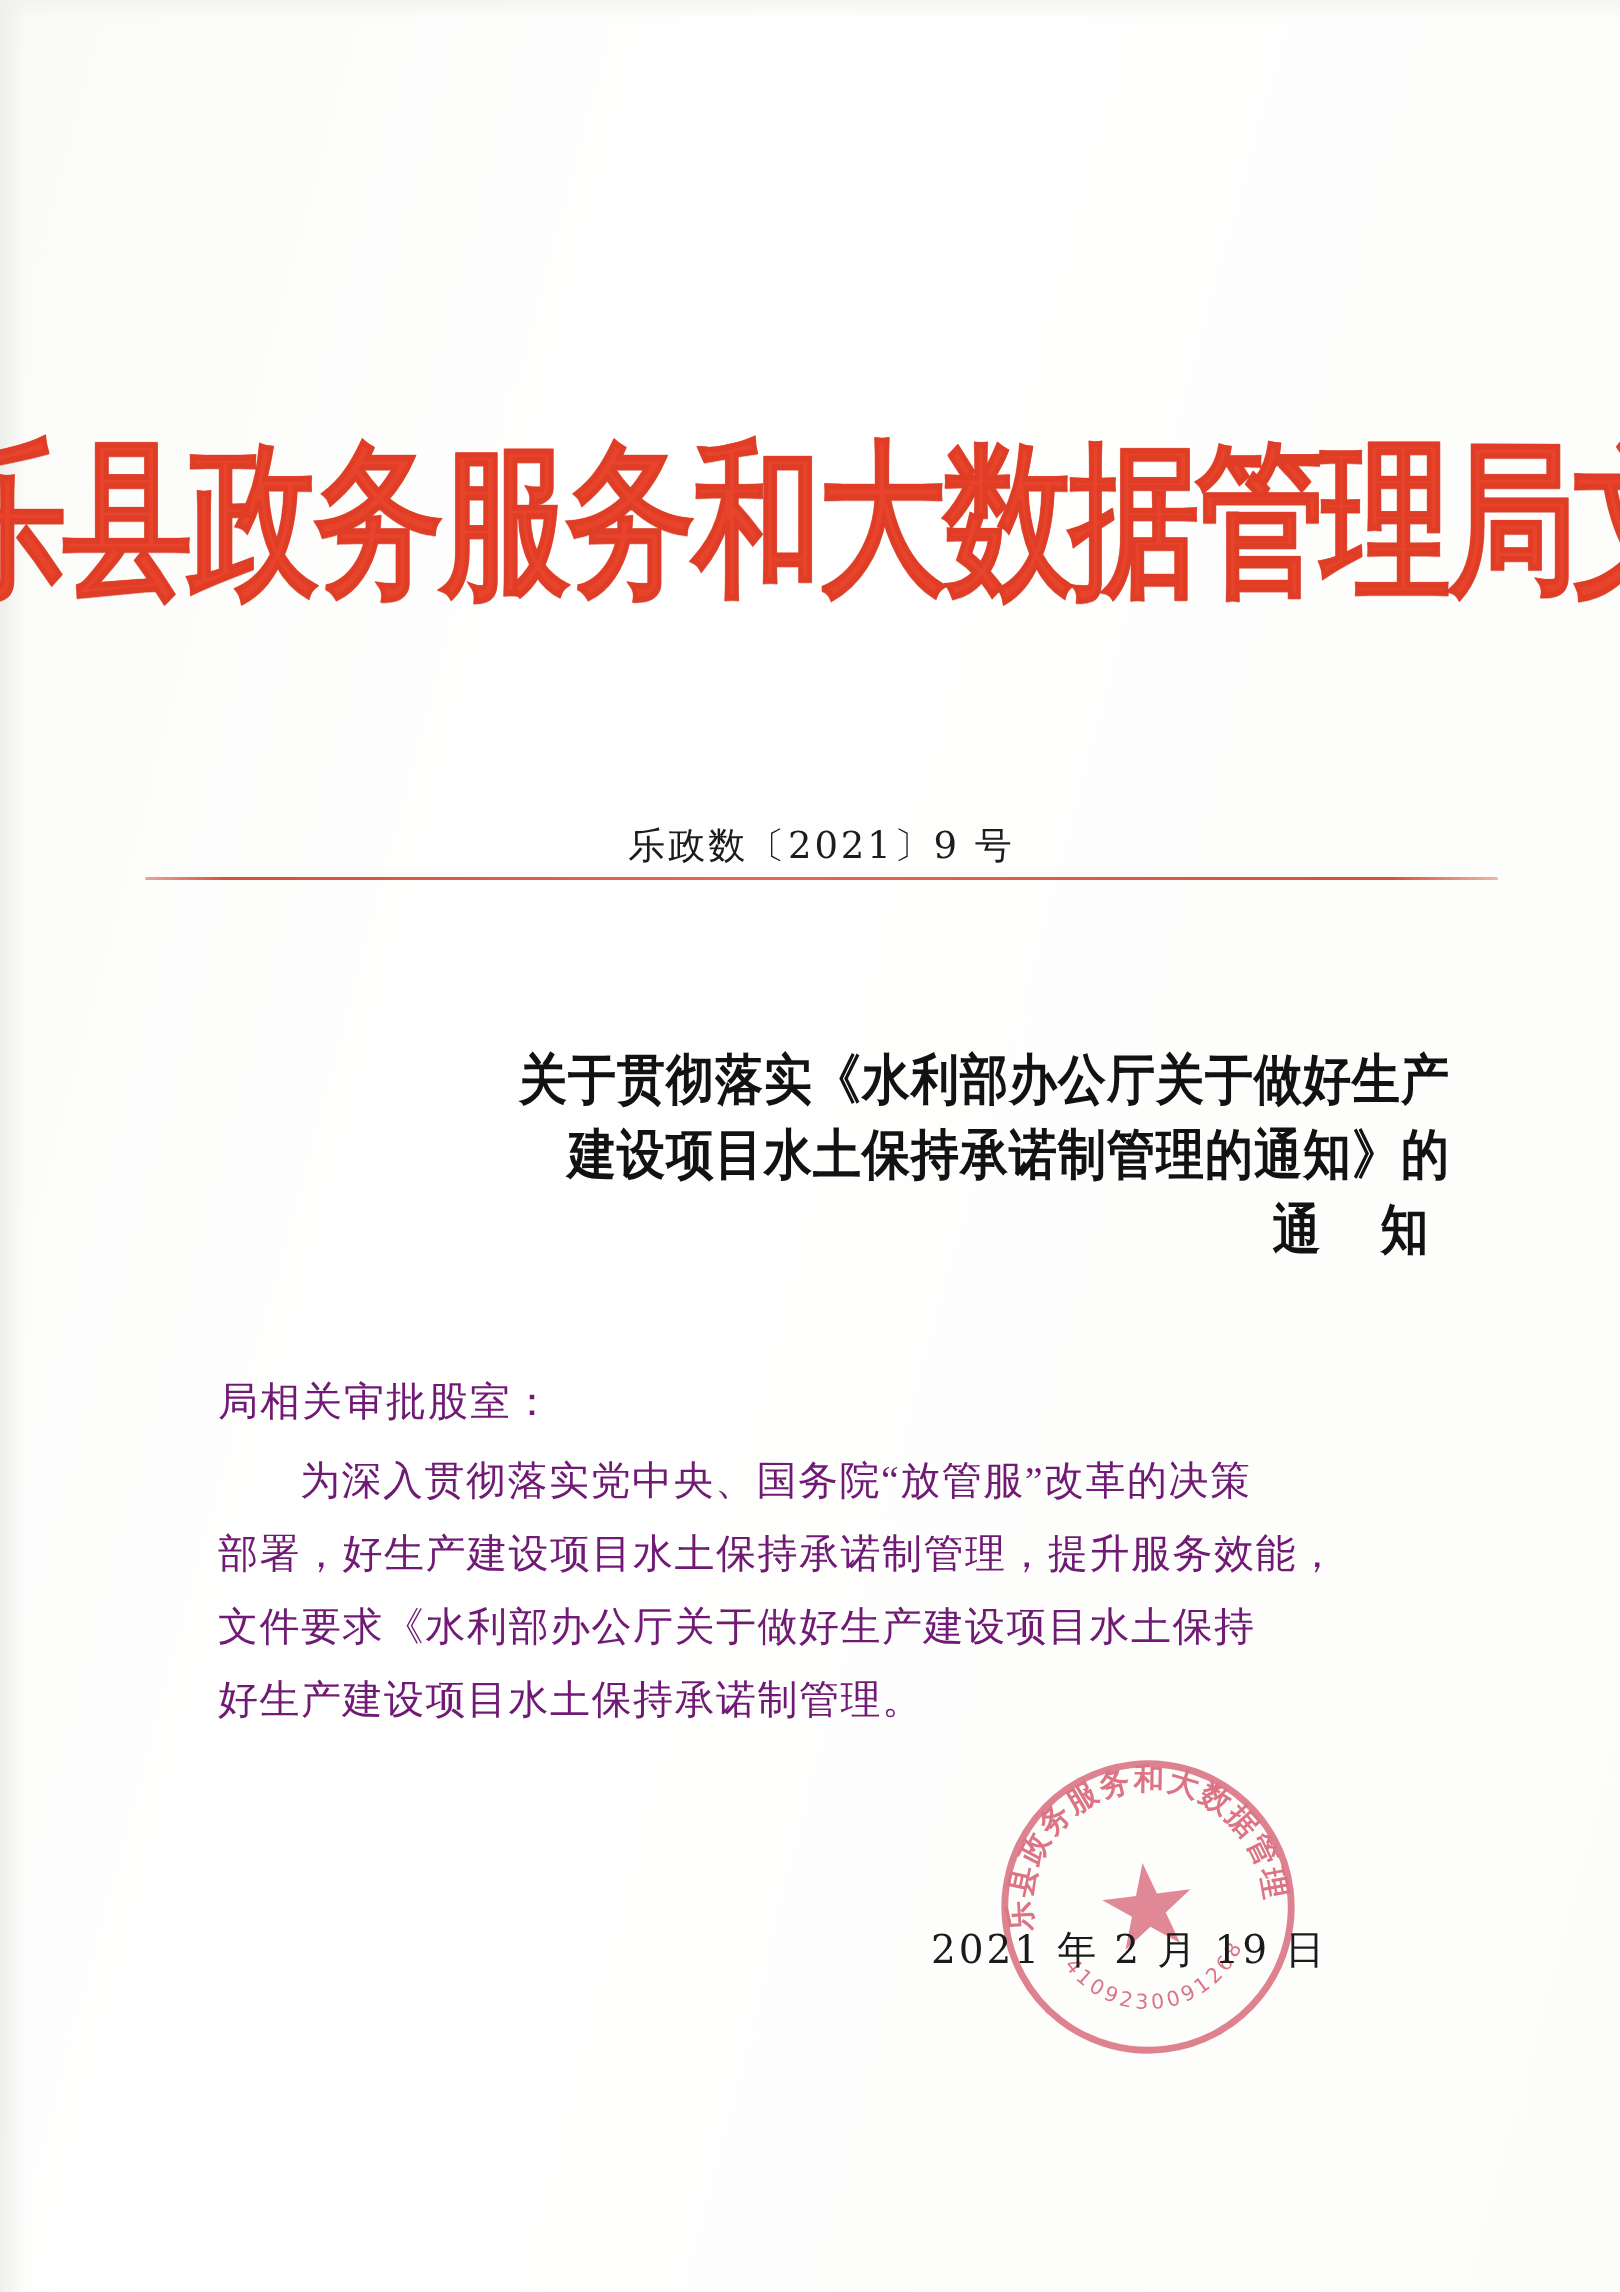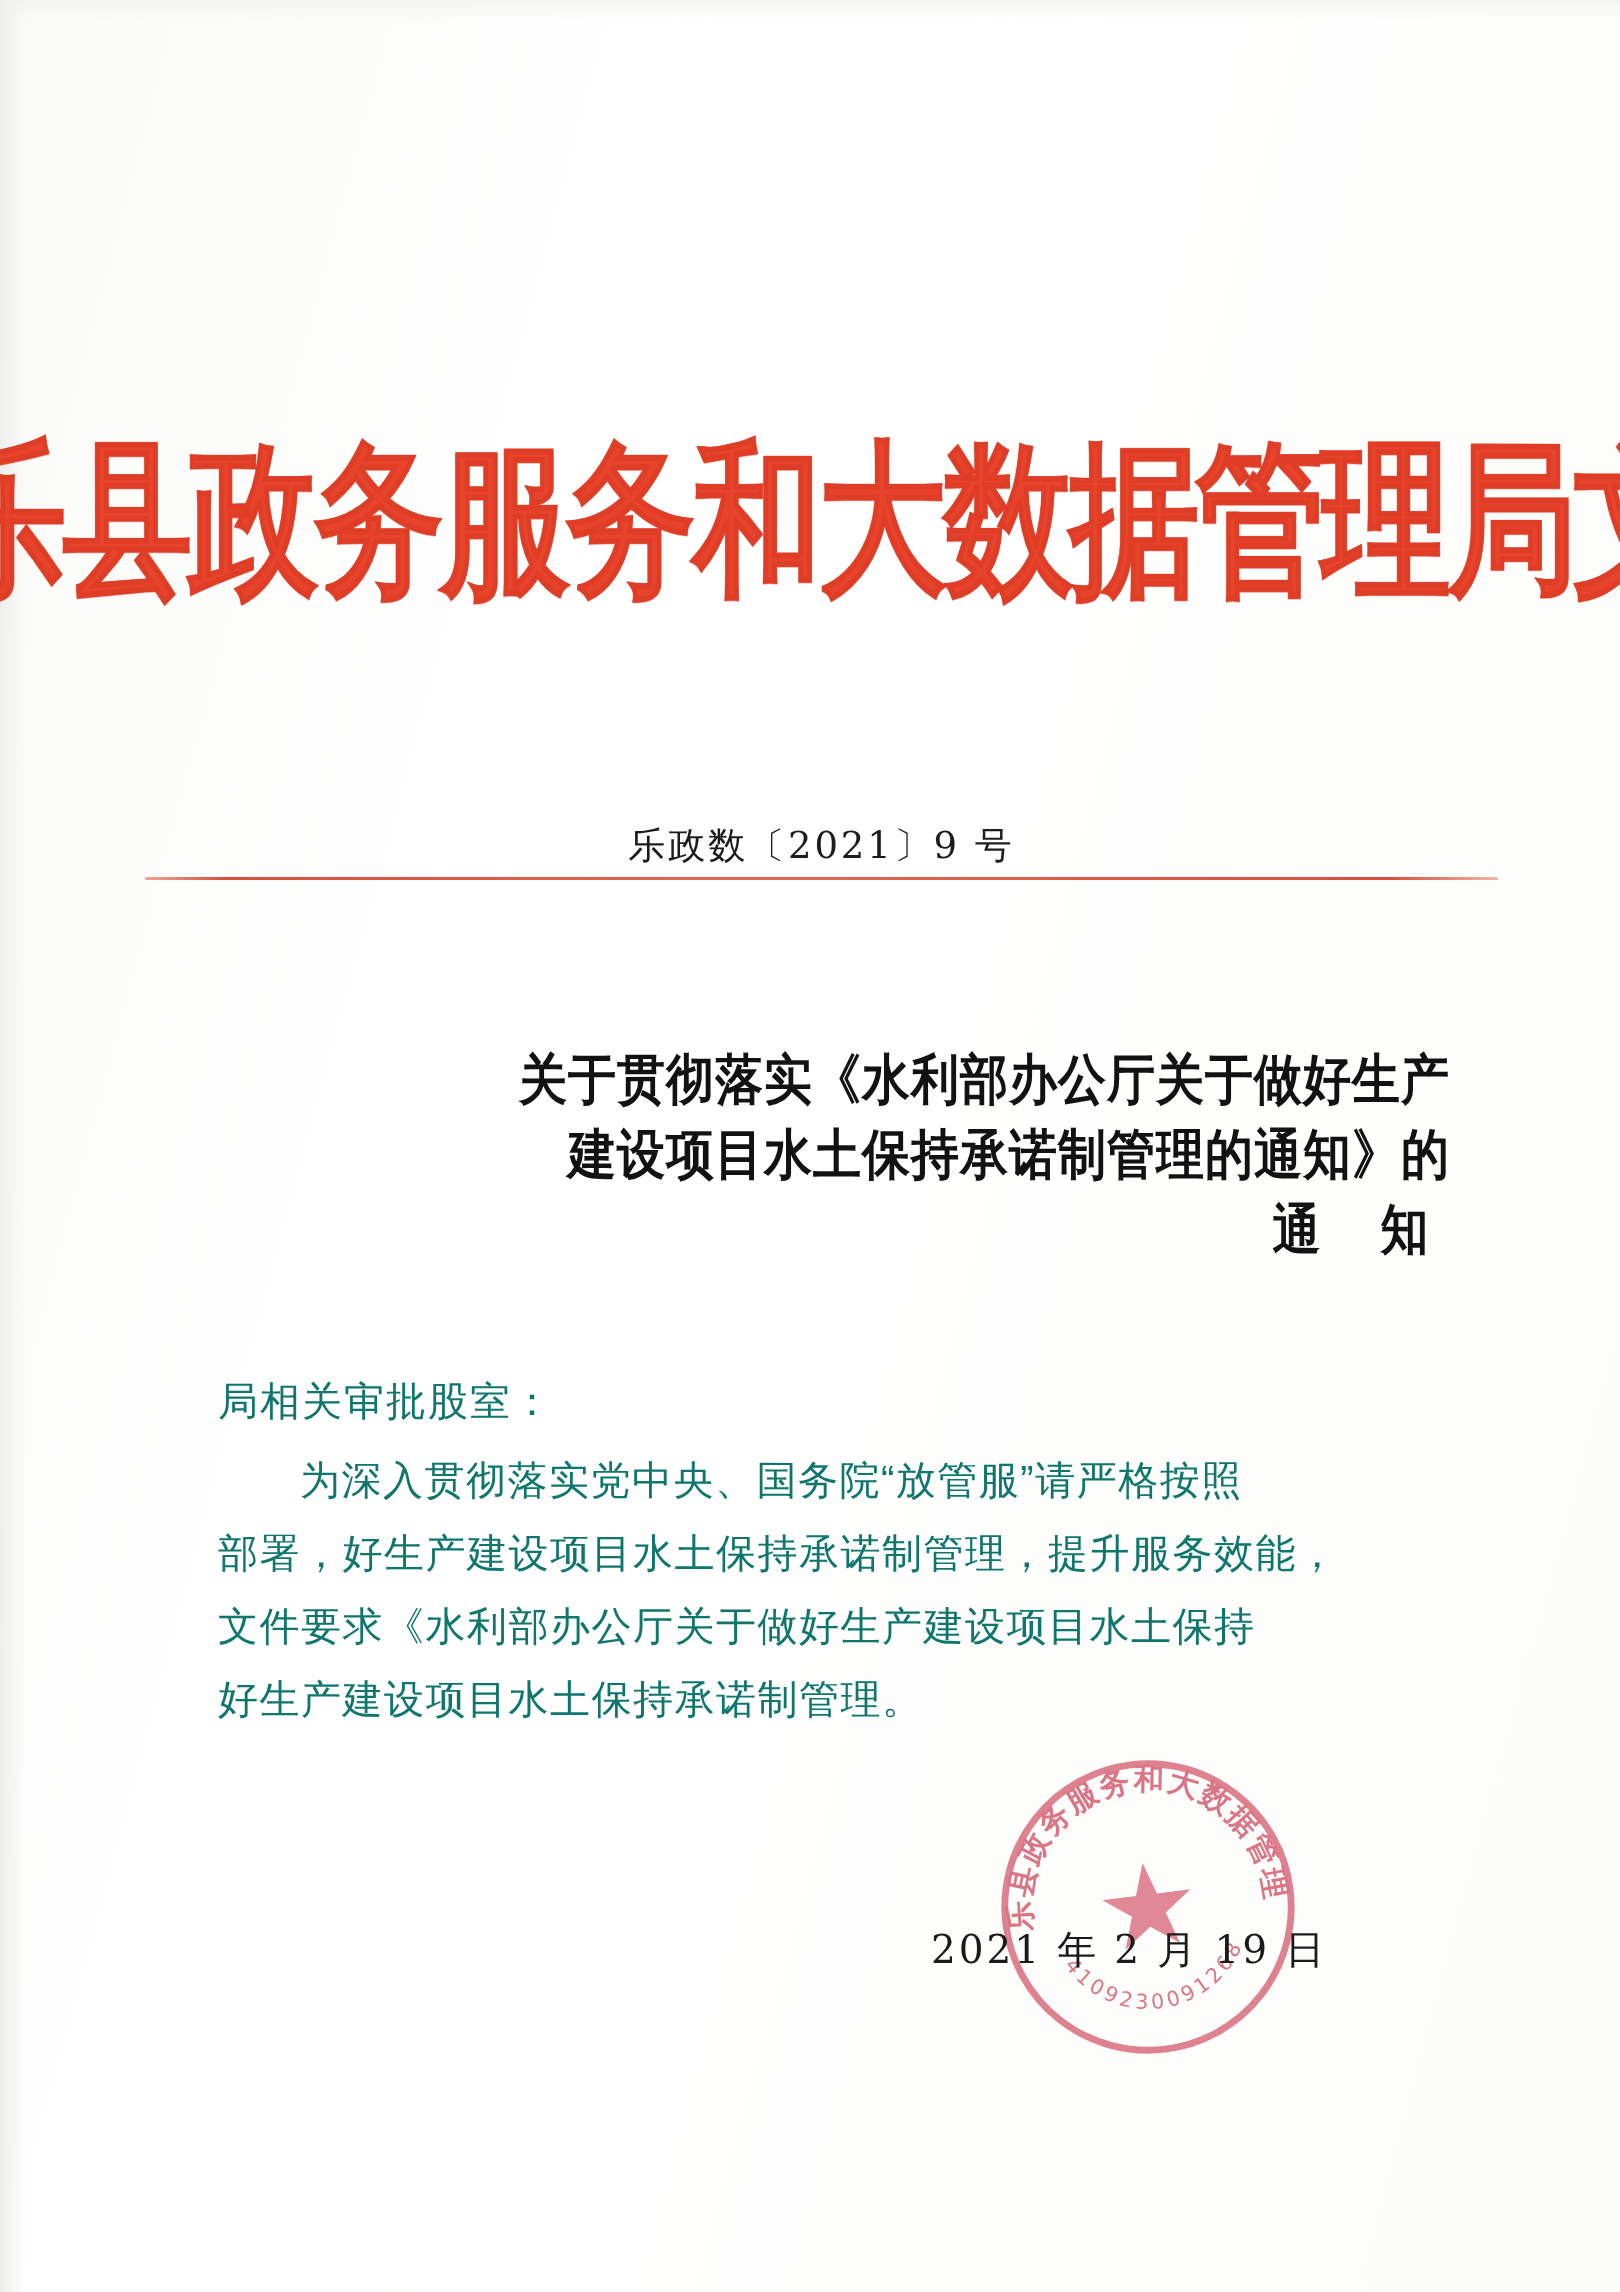--- a/index.html
+++ b/index.html
@@ -127,22 +127,22 @@
     letter-spacing: 21.6px;
     padding-left: 21.6px;
   }
 
   
   .body-block {
     position: absolute;
     left: 218px;
     top: 1365px;
     width: 1215px;
-    font-family: Liberation Sans, sans-serif;
-    color: #0f766e;
+    font-family: Liberation Serif, serif;
+    color: #701a75;
   }
   .body-line {
     font-size: 40px;
     line-height: 73px;
     letter-spacing: 1.5px;
     white-space: nowrap;
   }
   .body-line.indent {
     text-indent: 82px;
   }
@@ -211,21 +211,21 @@
   </div>
 
   <div class="title-block">
     <div class="title-line">关于贯彻落实《水利部办公厅关于做好生产</div>
     <div class="title-line">建设项目水土保持承诺制管理的通知》的</div>
     <div class="title-line l3">通 知</div>
   </div>
 
   <div class="body-block">
     <div class="salutation">局相关审批股室：</div>
-    <div class="body-line indent">为深入贯彻落实党中央、国务院“放管服”请严格按照</div>
+    <div class="body-line indent">为深入贯彻落实党中央、国务院“放管服”改革的决策</div>
     <div class="body-line">部署，好生产建设项目水土保持承诺制管理，提升服务效能，</div>
     <div class="body-line">文件要求《水利部办公厅关于做好生产建设项目水土保持</div>
     <div class="body-line">好生产建设项目水土保持承诺制管理。</div>
   </div>
 
   <div class="seal">
     <svg viewBox="0 0 312 312" xmlns="http://www.w3.org/2000/svg">
       <defs>
         <path id="sealArc" d="M 36,156 A 120,120 0 1 1 276,156"></path>
         <path id="sealArcBottom" d="M 52,156 A 104,104 0 0 0 260,156"></path>

